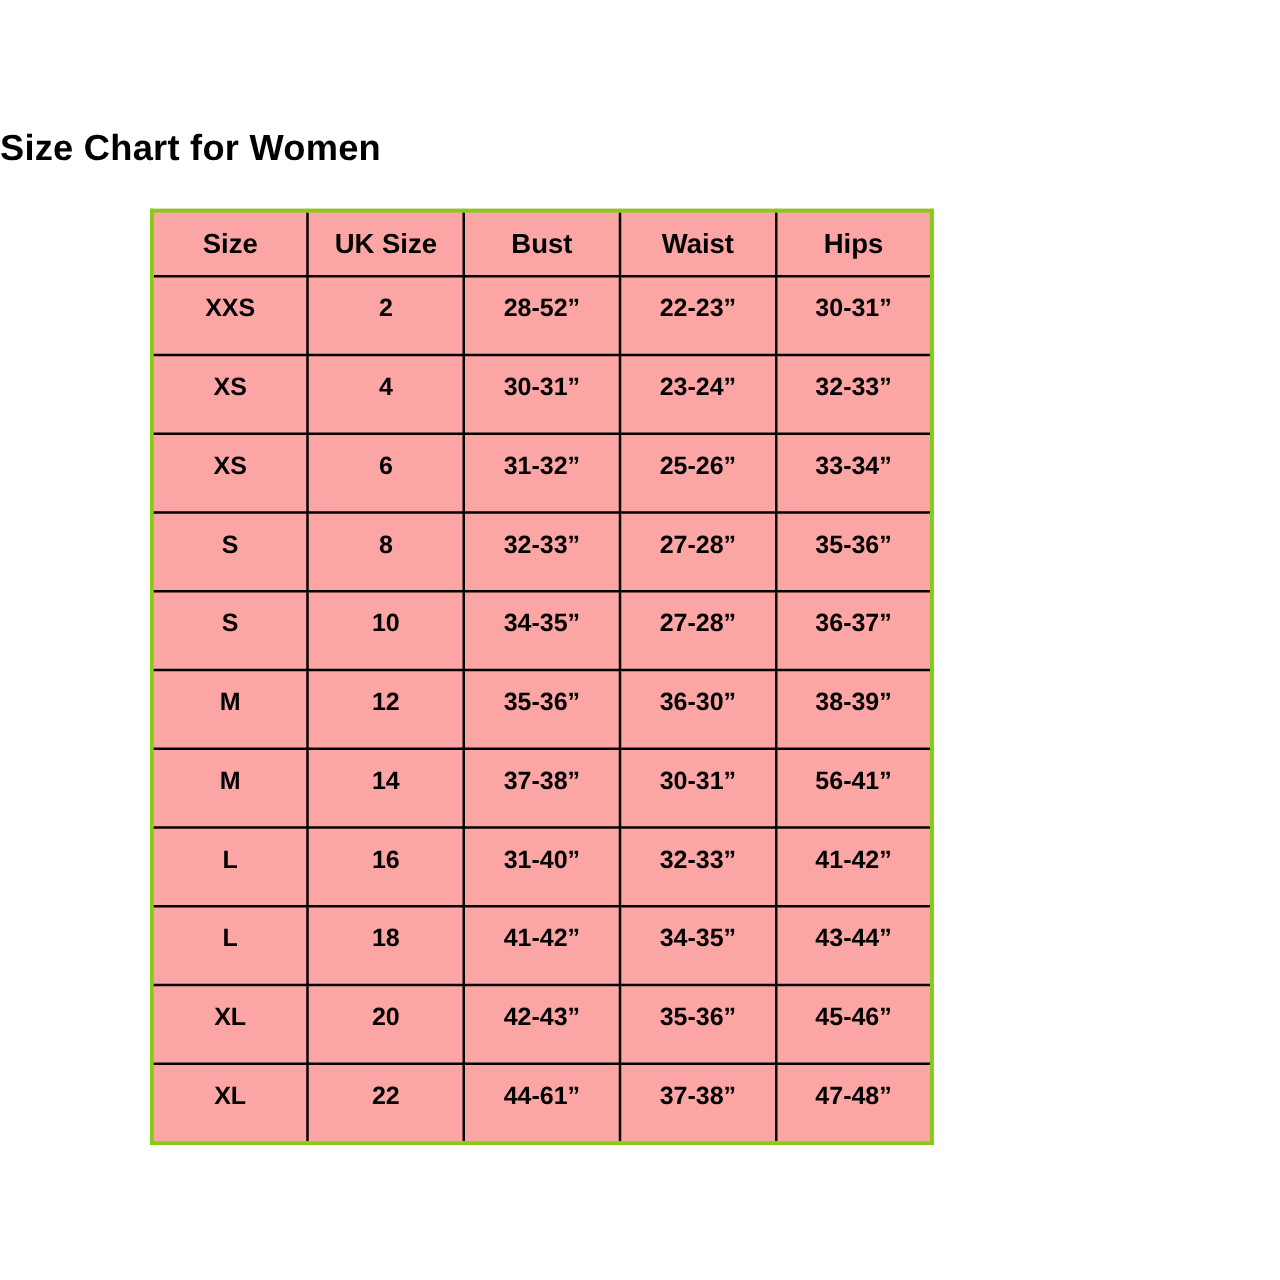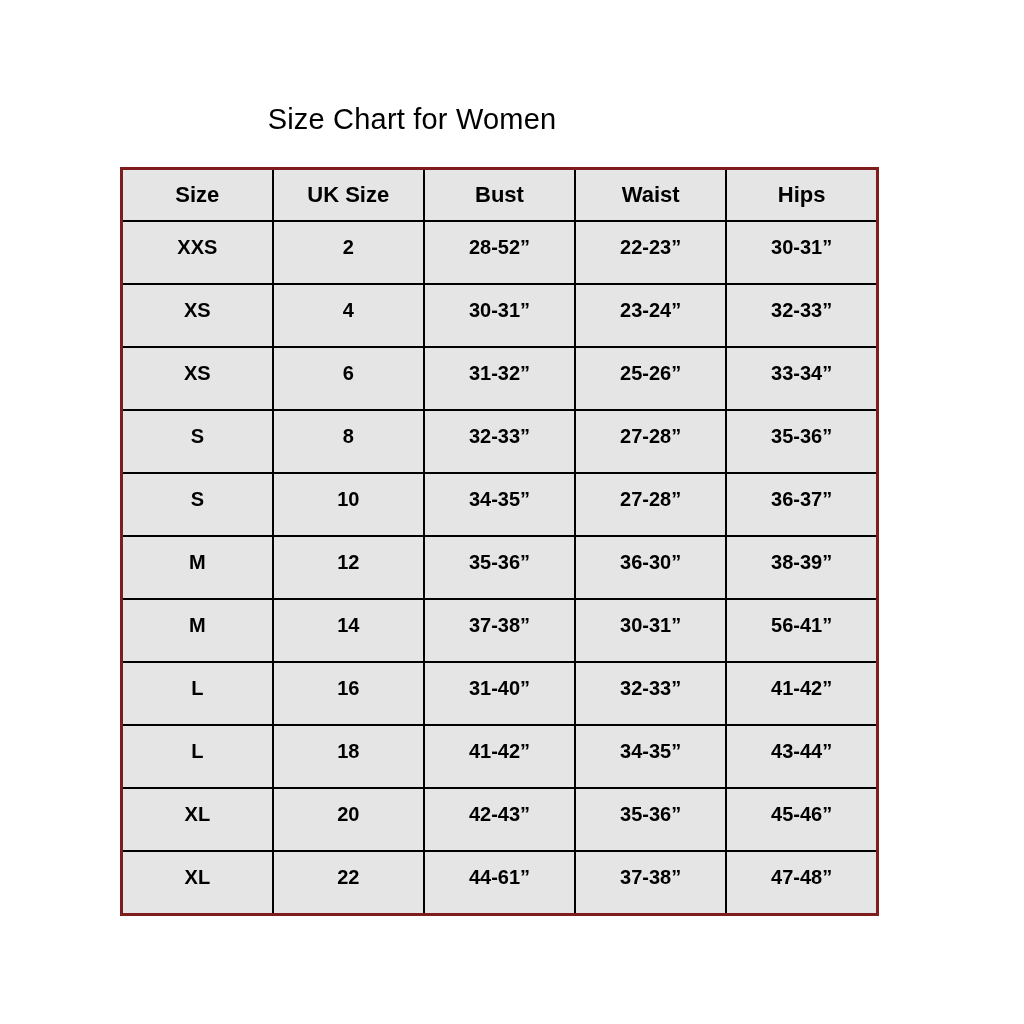--- a/index.html
+++ b/index.html
@@ -13,34 +13,33 @@
     position: relative;
     font-family: "Liberation Sans", "DejaVu Sans", sans-serif;
     color: #000000;
   }
   .page-title {
     position: absolute;
     top: 103px;
     left: 0;
     width: 824px;
     margin: 0;
-    text-align: center;
     font-size: 29px;
-    font-weight: normal;
+    font-weight: bold;
     letter-spacing: 0.2px;
   }
   table.size-table {
     position: absolute;
     top: 167px;
     left: 120px;
-    width: 759px;
+    width: 627px;
     border-collapse: collapse;
     table-layout: fixed;
-    background: #e5e5e5;
-    border: 3px solid #7f1d1d;
+    background: #fca5a5;
+    border: 3px solid #84cc16;
   }
   table.size-table th,
   table.size-table td {
     border: 2px solid #000000;
     text-align: center;
     font-weight: bold;
     padding: 0;
     overflow: hidden;
   }
   table.size-table th {

